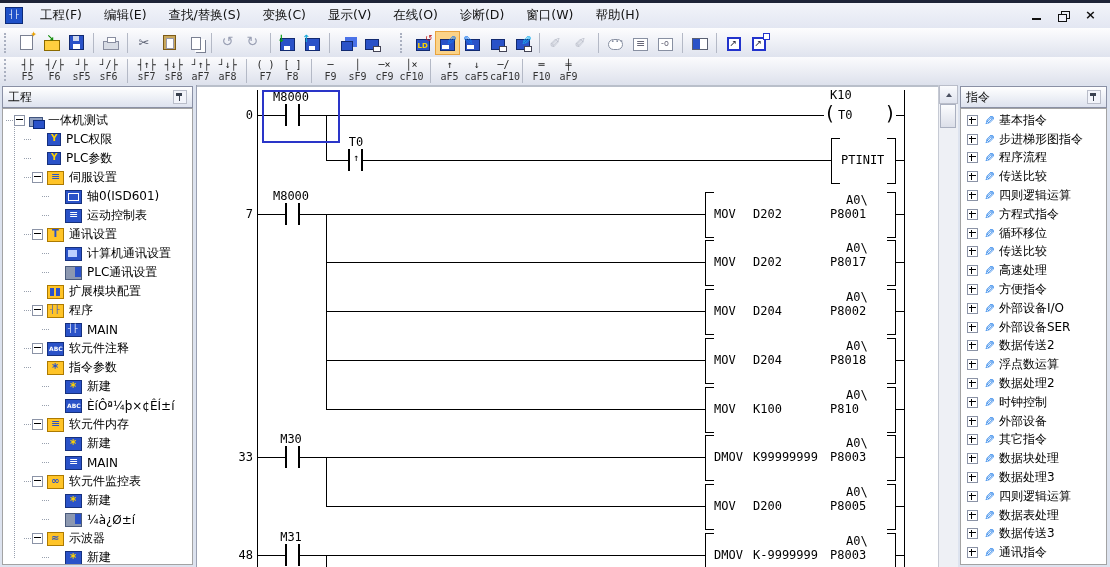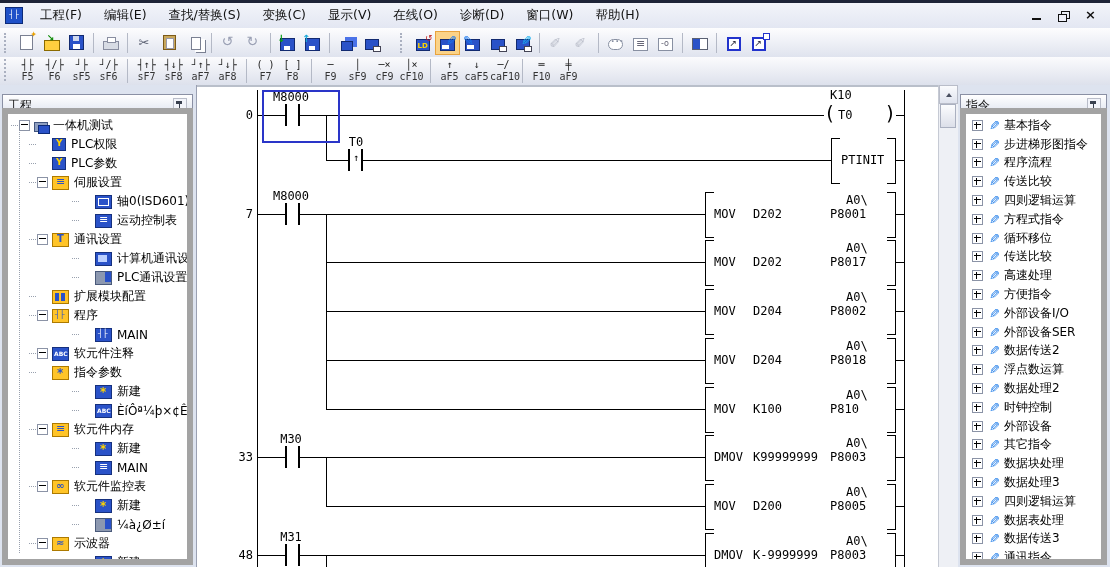--- a/index.html
+++ b/index.html
@@ -73,28 +73,28 @@
   .fk .sym{display:block;font-size:10px;height:12px;line-height:12px;white-space:nowrap;}
   .fk .lbl{display:block;font-size:10px;height:12px;line-height:11px;color:#333;}
   #fkeys{display:flex;}
   #fkeys div.fk:nth-of-type(5),#fkeys div.fk:nth-of-type(9),#fkeys div.fk:nth-of-type(11),
   #fkeys div.fk:nth-of-type(15),#fkeys div.fk:nth-of-type(18){border-left:1px solid #b4b9c6;margin-left:5px;padding-left:5px;}
   
   #main{position:absolute;left:0;top:85px;width:1110px;height:482px;background:#d9dfeb;}
   .panel{position:absolute;top:0;bottom:0;}
   #leftpanel{left:0;width:196px;border-right:1px solid #9aa0b2;background:#dde3ef;}
   #rightpanel{left:958px;width:152px;background:#dde3ef;}
-  .phead{position:absolute;left:2px;right:3px;top:1px;height:20px;background:linear-gradient(#ffffff,#dde2ee);border:1px solid #8a90a4;display:flex;align-items:center;padding:0 5px;font-size:12px;color:#111;margin-top:8px;}
+  .phead{position:absolute;left:2px;right:3px;top:1px;height:20px;background:linear-gradient(#ffffff,#dde2ee);border:1px solid #8a90a4;display:flex;align-items:center;padding:0 5px;font-size:12px;color:#111;}
   .pin{margin-left:auto;width:12px;height:12px;position:relative;border:1px solid #b9bdc9;background:#f2f4fa;}
   .pin::before{content:"";position:absolute;left:2px;top:2px;width:6px;height:3px;background:#39414f;}
   .pin::after{content:"";position:absolute;left:4.5px;top:5px;width:1px;height:5px;background:#39414f;}
-  .pbody{position:absolute;left:2px;right:3px;top:23px;bottom:2px;background:#fff;border:6px solid #a3a3a3;overflow:hidden;padding-top:2px;}
+  .pbody{position:absolute;left:2px;right:3px;top:23px;bottom:2px;background:#fff;border:1px solid #a3a3a3;overflow:hidden;padding-top:2px;}
   .guide{position:absolute;left:11px;top:14px;bottom:6px;border-left:1px dotted #98a0ae;}
   .trow{height:19px;display:flex;align-items:center;font-size:12px;color:#000;white-space:nowrap;}
-  .cl-lv0{padding-left:3px;} .cl-lv1{padding-left:21px;} .cl-lv2{padding-left:18px;margin-left:46px;}
+  .cl-lv0{padding-left:3px;} .cl-lv1{padding-left:21px;} .cl-lv2{padding-left:39px;}
   .stub{width:7px;border-top:1px dotted #98a0ae;margin-right:1px;flex:none;}
   .exp{width:9px;height:9px;border:1px solid #8b93a6;background:#fff;position:relative;flex:none;margin-right:4px;}
   .exp::before{content:"";position:absolute;left:1px;right:1px;top:3px;border-top:1px solid #000;}
   .exp.plus::after{content:"";position:absolute;top:1px;bottom:1px;left:3px;border-left:1px solid #000;}
   .cl-leaf .exp{visibility:hidden;}
   .tico{width:15px;height:12px;margin-right:5px;position:relative;flex:none;font-family:"DejaVu Sans",sans-serif;}
   .cl-proj .tico{background:#90a0c0;border:1px solid #41557e;width:12px;height:8px;margin-top:2px;}
   .cl-proj .tico::after{content:"";position:absolute;left:3px;top:2px;width:10px;height:7px;background:#2a52c8;border:1px solid #0c2a78;}
   .cl-perm .tico{background:#2a52c8;border:1px solid #15307e;width:12px;height:11px;}
   .cl-perm .tico::after{content:"Y";color:#ffd400;font-size:9px;font-weight:bold;position:absolute;left:3px;top:-1px;}

